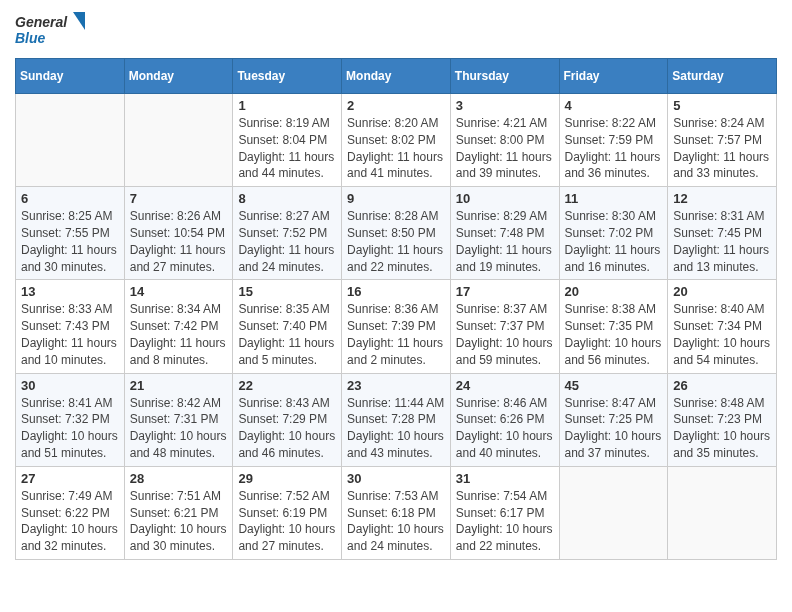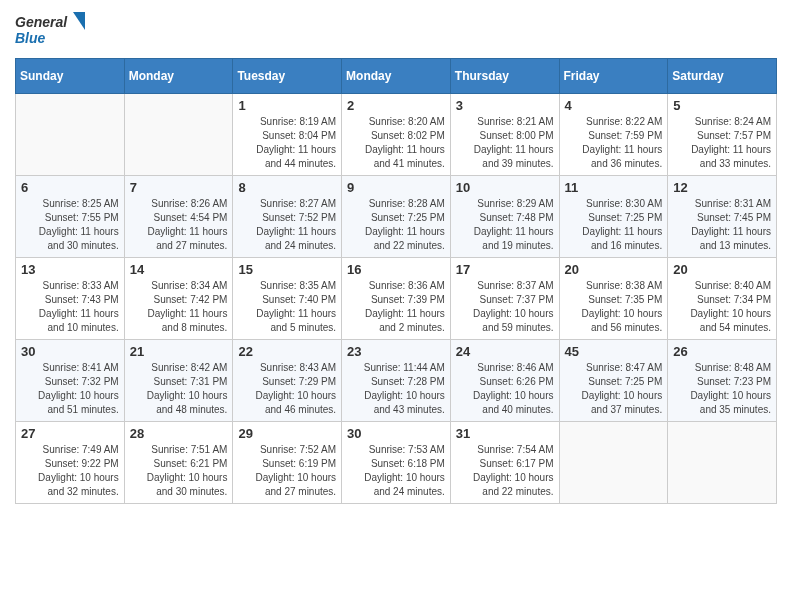--- a/index.html
+++ b/index.html
@@ -61,24 +61,23 @@
     }
     tr:nth-child(even) td { background: #f5f8fc; }
     .day-num {
       font-size: 13px;
       font-weight: bold;
       color: #333;
       display: block;
       margin-bottom: 2px;
     }
     .day-info {
-      font-size: 10px;
+      font-size: 12px;
       line-height: 1.4;
       color: #444;
-      text-align: right;
     }
     .empty-cell {
       background: #f9f9f9 !important;
     }
   </style>
 </head>
 <body>
 
 <div class="header-area">
   <div class="logo">
@@ -117,21 +116,21 @@
 Daylight: 11 hours and 44 minutes.</div>
         </td>
         <td>
           <span class="day-num">2</span>
           <div class="day-info">Sunrise: 8:20 AM
 Sunset: 8:02 PM
 Daylight: 11 hours and 41 minutes.</div>
         </td>
         <td>
           <span class="day-num">3</span>
-          <div class="day-info">Sunrise: 8:21 AM
+          <div class="day-info">Sunrise: 4:21 AM
 Sunset: 8:00 PM
 Daylight: 11 hours and 39 minutes.</div>
         </td>
         <td>
           <span class="day-num">4</span>
           <div class="day-info">Sunrise: 8:22 AM
 Sunset: 7:59 PM
 Daylight: 11 hours and 36 minutes.</div>
         </td>
         <td>
@@ -144,45 +143,45 @@
       <tr>
         <td>
           <span class="day-num">6</span>
           <div class="day-info">Sunrise: 8:25 AM
 Sunset: 7:55 PM
 Daylight: 11 hours and 30 minutes.</div>
         </td>
         <td>
           <span class="day-num">7</span>
           <div class="day-info">Sunrise: 8:26 AM
-Sunset: 4:54 PM
+Sunset: 10:54 PM
 Daylight: 11 hours and 27 minutes.</div>
         </td>
         <td>
           <span class="day-num">8</span>
           <div class="day-info">Sunrise: 8:27 AM
 Sunset: 7:52 PM
 Daylight: 11 hours and 24 minutes.</div>
         </td>
         <td>
           <span class="day-num">9</span>
           <div class="day-info">Sunrise: 8:28 AM
-Sunset: 7:25 PM
+Sunset: 8:50 PM
 Daylight: 11 hours and 22 minutes.</div>
         </td>
         <td>
           <span class="day-num">10</span>
           <div class="day-info">Sunrise: 8:29 AM
 Sunset: 7:48 PM
 Daylight: 11 hours and 19 minutes.</div>
         </td>
         <td>
           <span class="day-num">11</span>
           <div class="day-info">Sunrise: 8:30 AM
-Sunset: 7:25 PM
+Sunset: 7:02 PM
 Daylight: 11 hours and 16 minutes.</div>
         </td>
         <td>
           <span class="day-num">12</span>
           <div class="day-info">Sunrise: 8:31 AM
 Sunset: 7:45 PM
 Daylight: 11 hours and 13 minutes.</div>
         </td>
       </tr>
       <tr>
@@ -270,21 +269,21 @@
           <span class="day-num">26</span>
           <div class="day-info">Sunrise: 8:48 AM
 Sunset: 7:23 PM
 Daylight: 10 hours and 35 minutes.</div>
         </td>
       </tr>
       <tr>
         <td>
           <span class="day-num">27</span>
           <div class="day-info">Sunrise: 7:49 AM
-Sunset: 9:22 PM
+Sunset: 6:22 PM
 Daylight: 10 hours and 32 minutes.</div>
         </td>
         <td>
           <span class="day-num">28</span>
           <div class="day-info">Sunrise: 7:51 AM
 Sunset: 6:21 PM
 Daylight: 10 hours and 30 minutes.</div>
         </td>
         <td>
           <span class="day-num">29</span>

